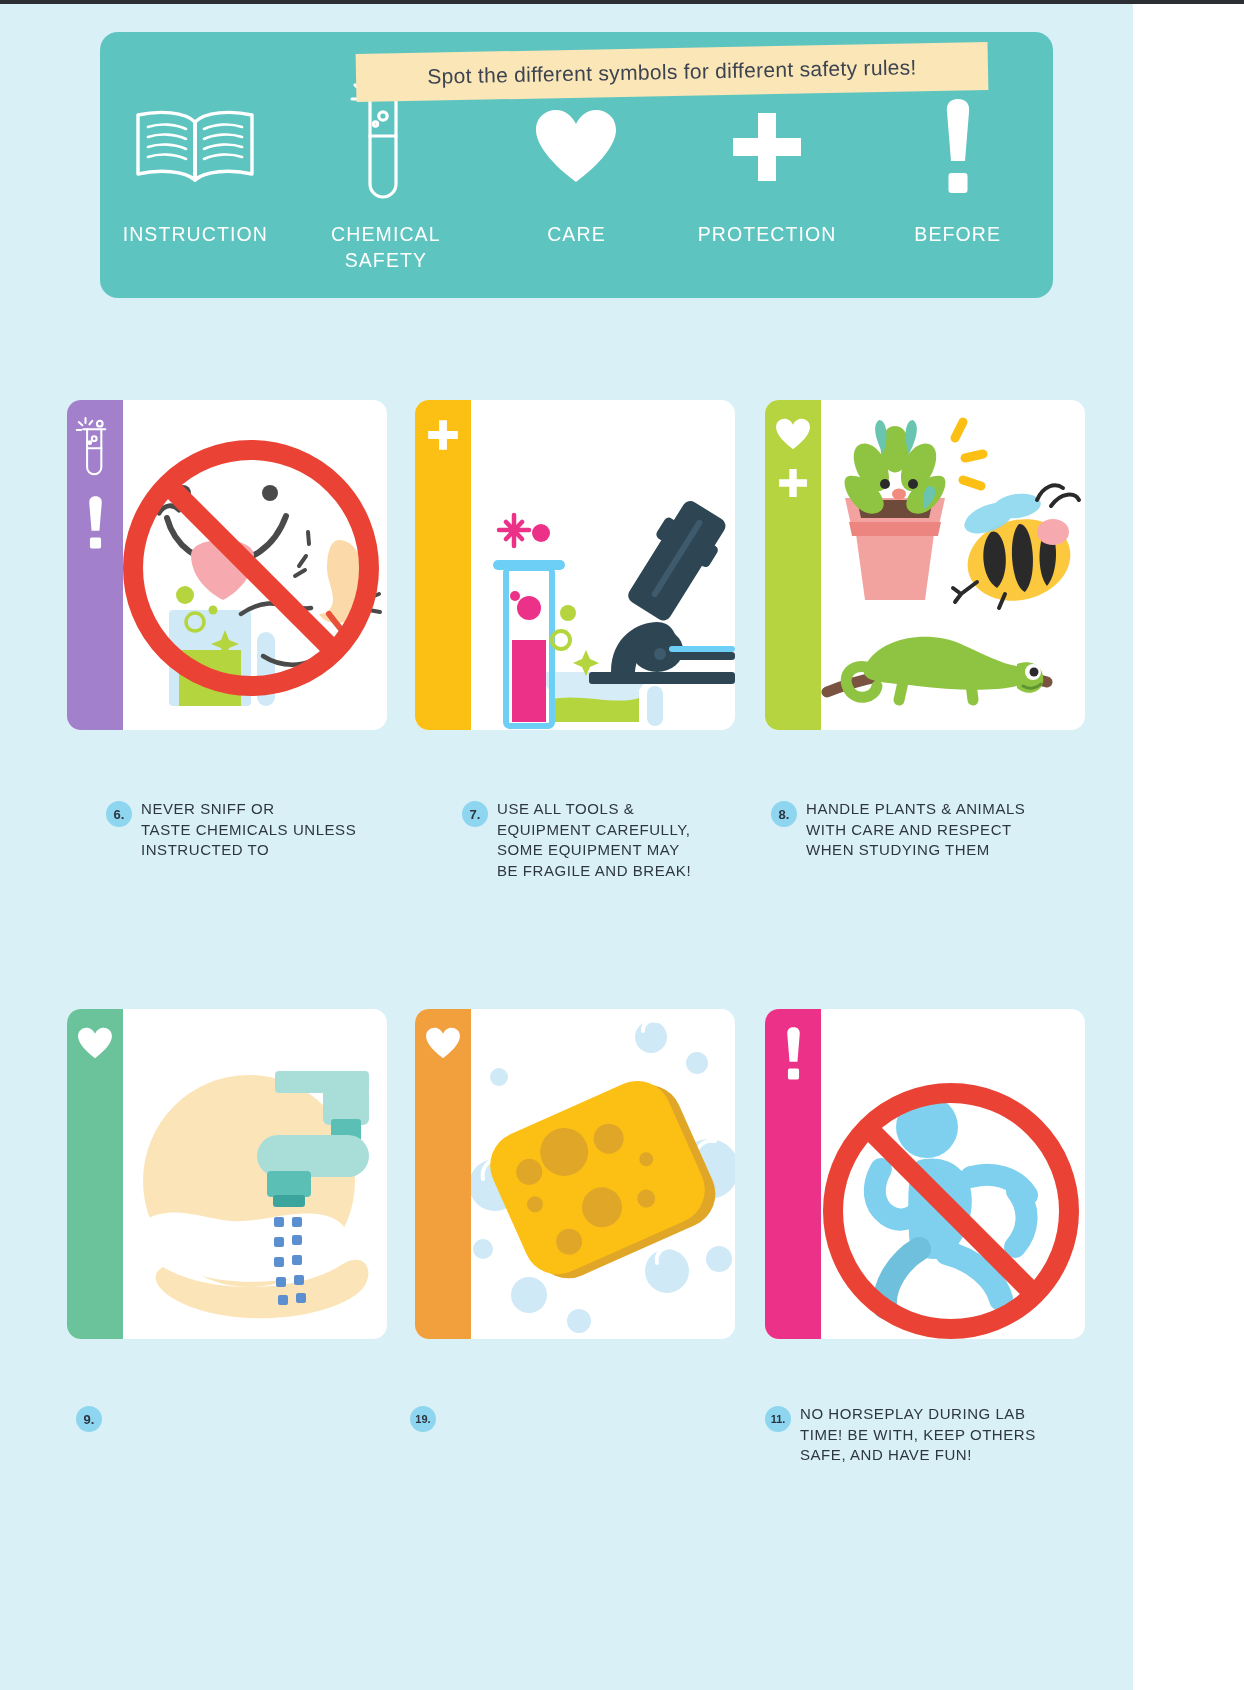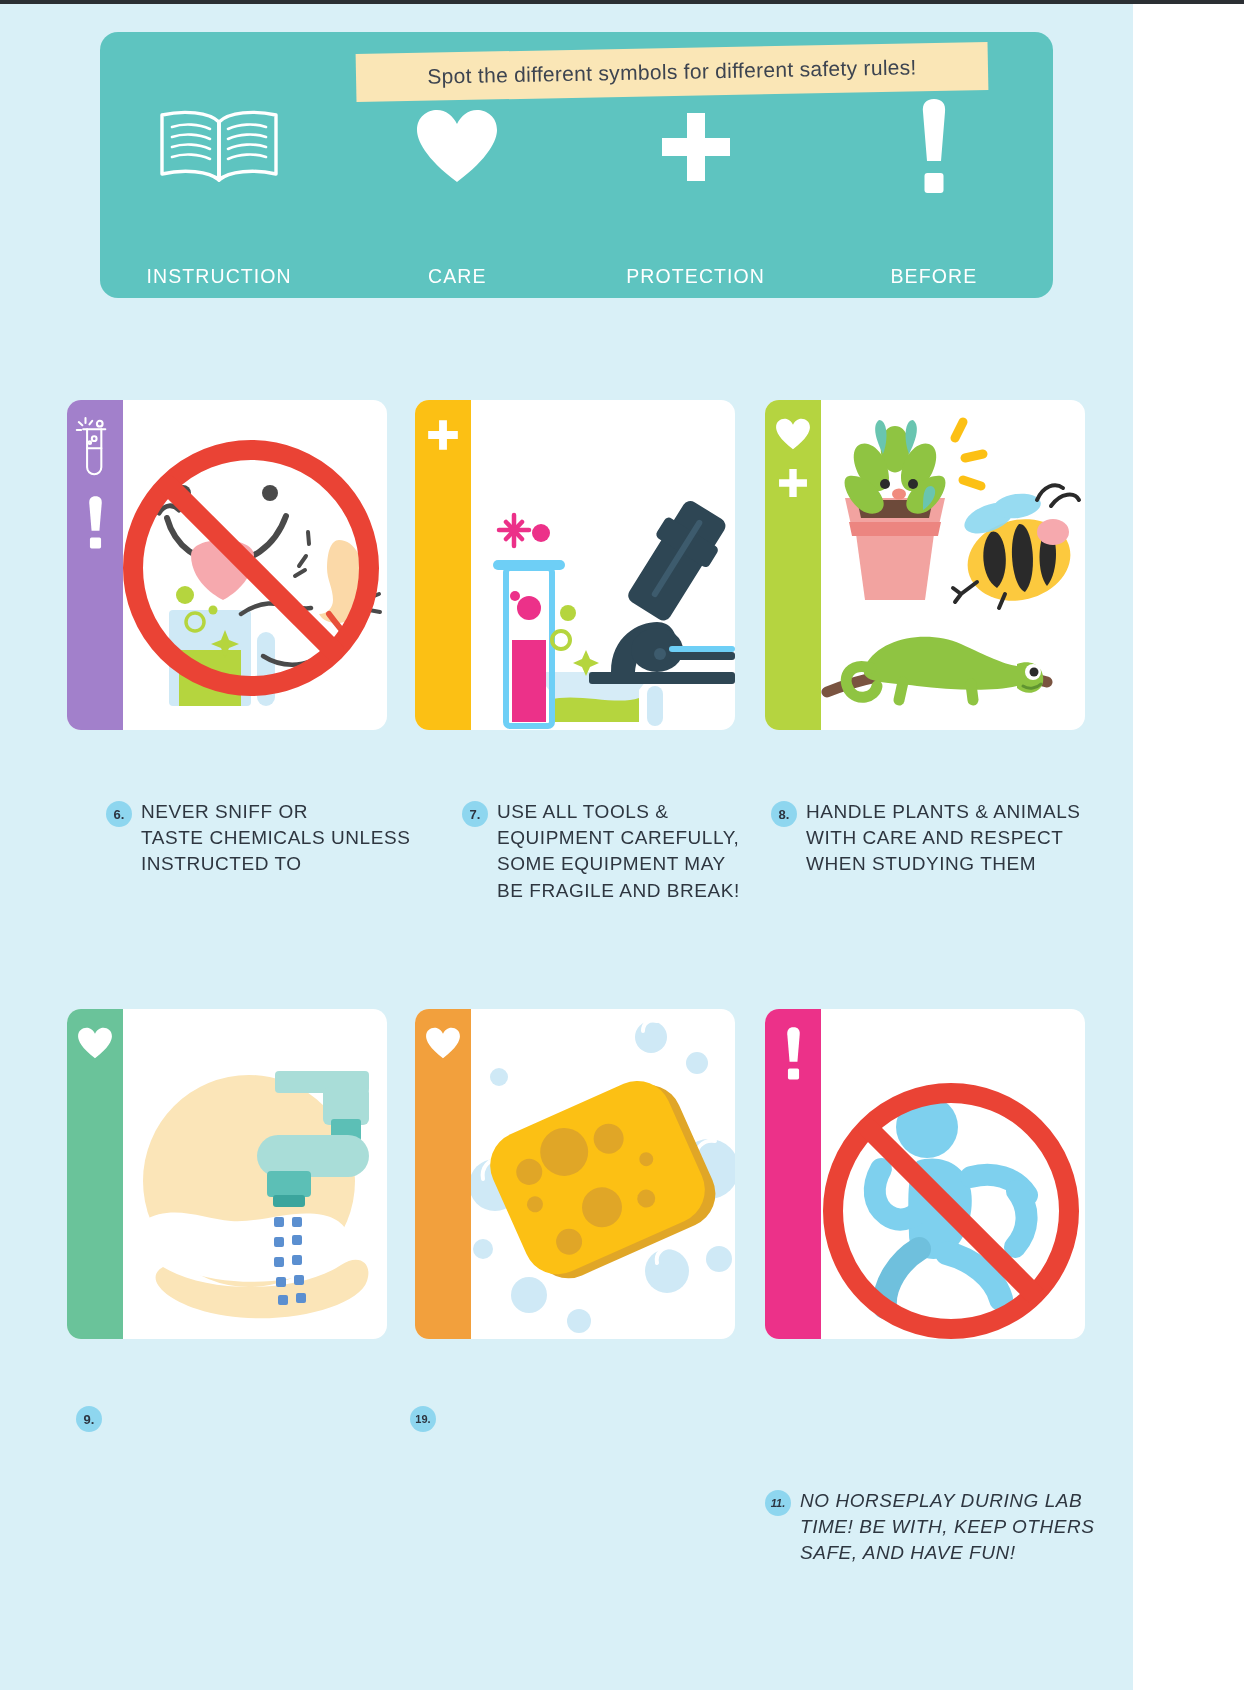--- a/index.html
+++ b/index.html
@@ -54,21 +54,20 @@
   #legend-items {
     position: absolute;
     left: 0; top: 62px;
     width: 953px; height: 200px;
     display: flex;
   }
   .legend-item {
     flex: 1;
     display: flex; flex-direction: column;
     align-items: center;
-    gap: 42px;
   }
   .legend-glyph {
     height: 105px;
     display: flex; align-items: center; justify-content: center;
   }
   .legend-label {
     margin-top: 22px;
     font-size: 19.5px;
     color: #ffffff;
     letter-spacing: 1.1px;
@@ -116,35 +115,35 @@
     position: absolute;
     display: flex;
     align-items: flex-start;
     gap: 9px;
   }
   #cap1-0 { left: 106px; top: 795px; width: 330px; }
   #cap1-1 { left: 462px; top: 795px; width: 320px; }
   #cap1-2 { left: 771px; top: 795px; width: 340px; }
   #cap2-0 { left: 76px; top: 1400px; width: 330px; }
   #cap2-1 { left: 410px; top: 1400px; width: 330px; }
-  #cap2-2 { left: 765px; top: 1484px; width: 345px; font-style: italic; }
+  #cap2-2 { left: 765px; top: 1400px; width: 345px; }
 
   .badge {
     flex: 0 0 auto;
     width: 26px; height: 26px;
     border-radius: 50%;
     background: #8ed6ef;
     color: #2c3440;
     font-size: 13px;
     font-weight: bold;
     display: flex; align-items: center; justify-content: center;
     margin-top: 2px;
   }
   .cap-text {
-    font-size: 19px;
+    font-size: 15px;
     line-height: 1.38;
     color: #2e3640;
     letter-spacing: 0.55px;
   }
 
   svg { display: block; overflow: visible; }
 </style>
 </head>
 <body>
 
@@ -177,20 +176,37 @@
                 <path d="M74 21 C85 16, 100 15, 112 19"></path>
                 <path d="M74 31 C85 26, 100 25, 112 29"></path>
                 <path d="M74 41 C85 36, 100 35, 112 39"></path>
                 <path d="M74 51 C85 46, 100 45, 112 49"></path>
               </g>
             </svg>
           </div>
           <div class="legend-label">INSTRUCTION</div>
         </div>
 
+        <div class="legend-item">
+          <div class="legend-glyph">
+            <svg width="72" height="118" viewBox="0 0 72 118">
+              <g fill="none" stroke="#ffffff" stroke-width="3.2" stroke-linecap="round">
+                <path d="M20 8 L20 96 a13 13 0 0 0 26 0 L46 8"></path>
+                <path d="M13 8 L53 8"></path>
+                <path d="M20 48 L46 48"></path>
+                <circle cx="33" cy="28" r="4.2"></circle>
+                <circle cx="25.5" cy="36" r="2.1"></circle>
+                <circle cx="42" cy="0.5" r="5"></circle>
+                <path d="M18 -1 L18 -11 M12 3 L5 -3 M24 2 L30 -4 M10 11 L2 11"></path>
+              </g>
+            </svg>
+          </div>
+          <div class="legend-label" style="white-space:pre-line">CHEMICAL
+SAFETY</div>
+        </div>
 
         <div class="legend-item">
           <div class="legend-glyph">
             <svg width="84" height="78" viewBox="0 0 84 78">
               <path fill="#ffffff" d="M42 74 C10 50, 2 32, 2 22 C2 9, 12 2, 22 2 C31 2, 38 8, 42 16 C46 8, 53 2, 62 2 C72 2, 82 9, 82 22 C82 32, 74 50, 42 74 Z"></path>
             </svg>
           </div>
           <div class="legend-label">CARE</div>
         </div>
 

